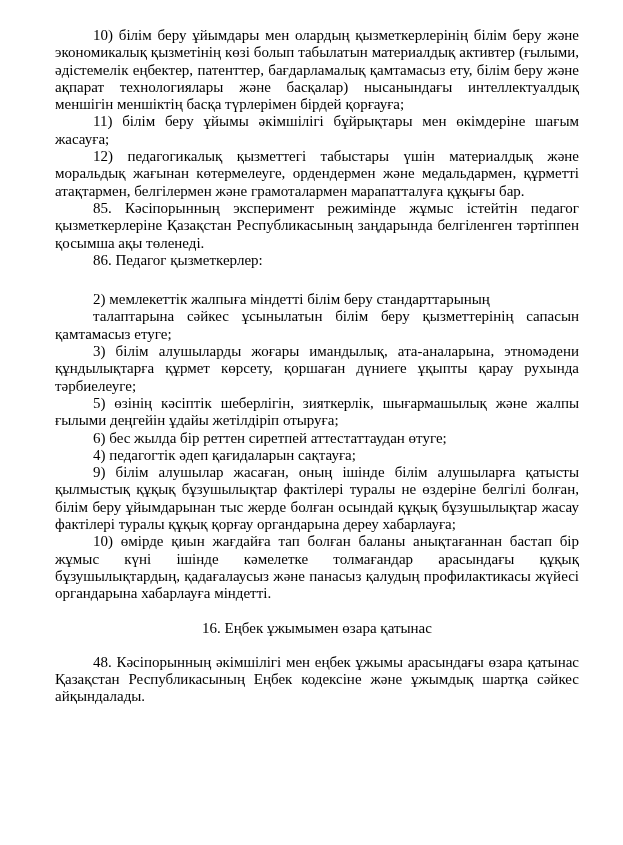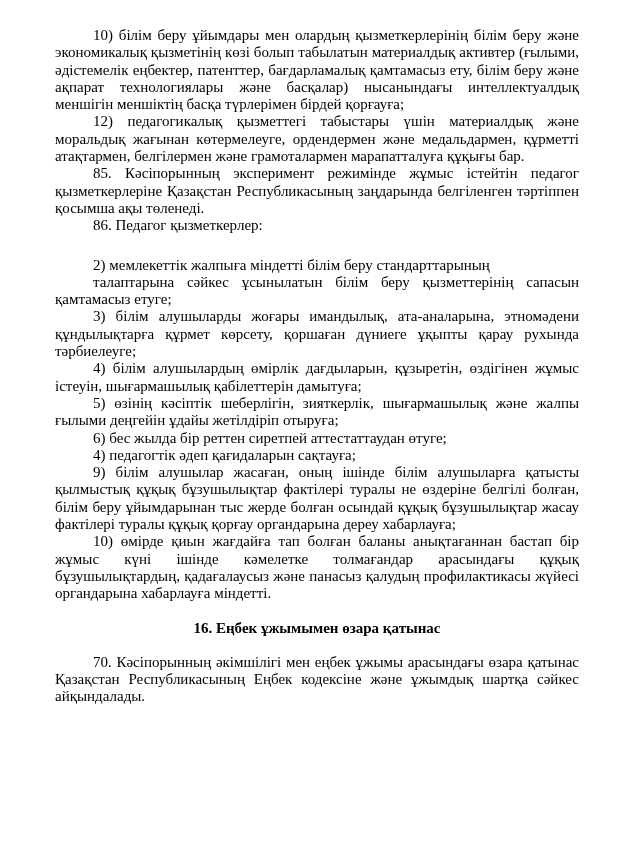--- a/index.html
+++ b/index.html
@@ -28,37 +28,37 @@
     text-align: justify;
     text-indent: 38px;
   }
   .page p.gap-before {
     margin-top: 22px;
   }
   .section-heading {
     margin: 17px 0;
     font-size: 15px;
     line-height: 17.3px;
-    font-weight: bold;
+    font-weight: normal;
     text-align: center;
     text-indent: 0;
   }
 </style>
 </head>
 <body>
 
 <div class="page">
   <p>10) білім беру ұйымдары мен олардың қызметкерлерінің білім беру және экономикалық қызметінің көзі болып табылатын материалдық активтер (ғылыми, әдістемелік еңбектер, патенттер, бағдарламалық қамтамасыз ету, білім беру және ақпарат технологиялары және басқалар) нысанындағы интеллектуалдық меншігін меншіктің басқа түрлерімен бірдей қорғауға;</p>
+  <p>11) білім беру ұйымы әкімшілігі бұйрықтары мен өкімдеріне шағым жасауға;</p>
   <p>12) педагогикалық қызметтегі табыстары үшін материалдық және моральдық жағынан көтермелеуге, ордендермен және медальдармен, құрметті атақтармен, белгілермен және грамоталармен марапатталуға құқығы бар.</p>
   <p>85. Кәсіпорынның эксперимент режимінде жұмыс істейтін педагог қызметкерлеріне Қазақстан Республикасының заңдарында белгіленген тәртіппен қосымша ақы төленеді.</p>
   <p>86. Педагог қызметкерлер:</p>
   <p class="gap-before">2) мемлекеттік жалпыға міндетті білім беру стандарттарының</p>
   <p>талаптарына сәйкес ұсынылатын білім беру қызметтерінің сапасын қамтамасыз етуге;</p>
   <p>3) білім алушыларды жоғары имандылық, ата-аналарына, этномәдени құндылықтарға құрмет көрсету, қоршаған дүниеге ұқыпты қарау рухында тәрбиелеуге;</p>
-  <p>4) білім алушылардың өмірлік дағдыларын, құзыретін, өздігінен жұмыс істеуін, шығармашылық қабілеттерін дамытуға;</p>
   <p>5) өзінің кәсіптік шеберлігін, зияткерлік, шығармашылық және жалпы ғылыми деңгейін ұдайы жетілдіріп отыруға;</p>
   <p>6) бес жылда бір реттен сиретпей аттестаттаудан өтуге;</p>
   <p>4) педагогтік әдеп қағидаларын сақтауға;</p>
   <p>9) білім алушылар жасаған, оның ішінде білім алушыларға қатысты қылмыстық құқық бұзушылықтар фактілері туралы не өздеріне белгілі болған, білім беру ұйымдарынан тыс жерде болған осындай құқық бұзушылықтар жасау фактілері туралы құқық қорғау органдарына дереу хабарлауға;</p>
   <p>10) өмірде қиын жағдайға тап болған баланы анықтағаннан бастап бір жұмыс күні ішінде кәмелетке толмағандар арасындағы құқық бұзушылықтардың, қадағалаусыз және панасыз қалудың профилактикасы жүйесі органдарына хабарлауға міндетті.</p>
   <h2 class="section-heading">16. Еңбек ұжымымен өзара қатынас</h2>
-  <p>70. Кәсіпорынның әкімшілігі мен еңбек ұжымы арасындағы өзара қатынас Қазақстан Республикасының Еңбек кодексіне және ұжымдық шартқа сәйкес айқындалады.</p>
+  <p>48. Кәсіпорынның әкімшілігі мен еңбек ұжымы арасындағы өзара қатынас Қазақстан Республикасының Еңбек кодексіне және ұжымдық шартқа сәйкес айқындалады.</p>
 </div>
 
 </body></html>

